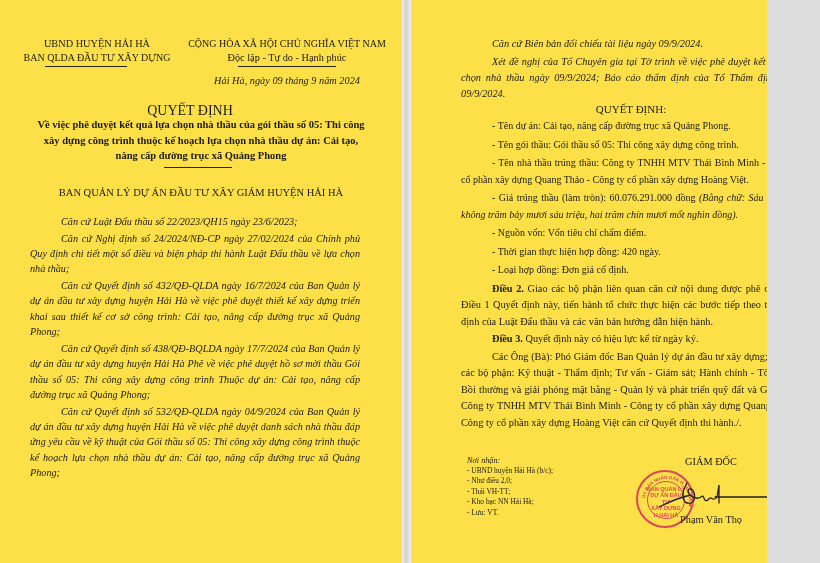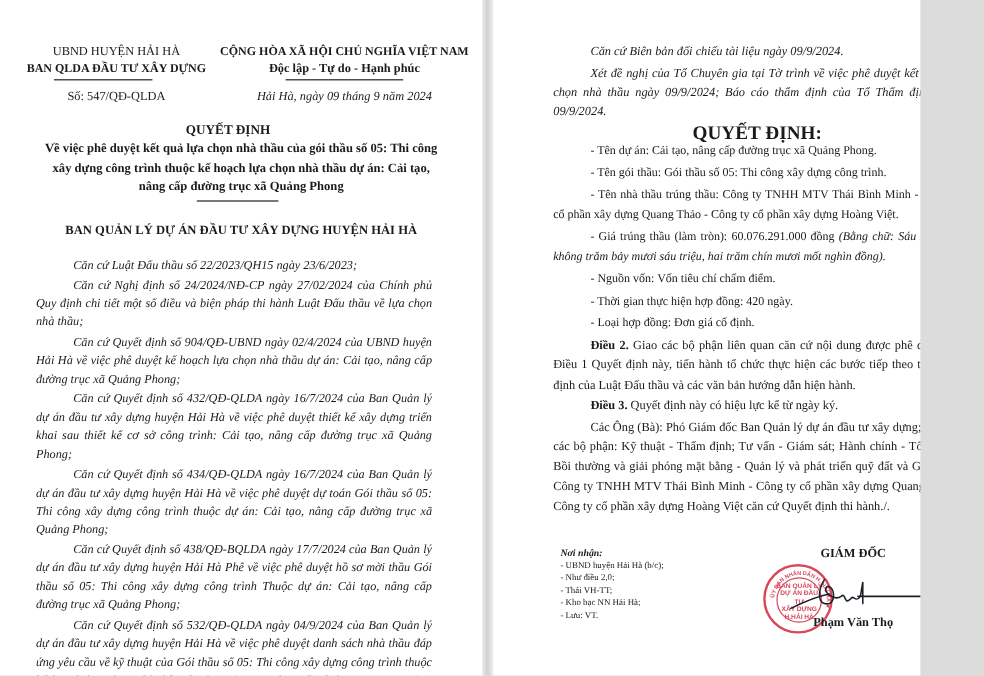--- a/index.html
+++ b/index.html
@@ -5,33 +5,33 @@
   html, body { margin: 0; padding: 0; }
   body {
     width: 820px; height: 563px; overflow: hidden;
     background: #dcdcdc;
     font-family: "Liberation Serif", "DejaVu Serif", serif;
     color: #1a1a1a;
     position: relative;
   }
   .page {
     position: absolute; top: 0; height: 563px;
-    background: #ffffff;
+    background: #fde047;
     overflow: hidden;
     box-sizing: border-box;
   }
   .page-left { left: 0; width: 402px; }
   .page-right { left: 411px; width: 356px; }
   .gutter {
     position: absolute; left: 402px; top: 0; width: 9px; height: 563px;
     background: linear-gradient(to right, #ececec, #d2d2d2 40%, #d8d8d8 60%, #efefef);
   }
   .abs { position: absolute; }
   .center { text-align: center; }
-  .b { font-weight: bold; }
+  .b { font-weight: normal; }
   .i { font-style: italic; }
   .hdr { font-size: 10.3px; line-height: 14px; white-space: nowrap; }
   .uline { position: absolute; height: 1px; background: #222; }
   .para {
     font-size: 10.2px; line-height: 15.4px; text-align: justify;
     text-indent: 31px; margin: 0 0 1.2px 0;
   }
   .body-right .para { font-size: 10.3px; line-height: 16.4px; }
   .item { text-indent: 31px; font-size: 10px; line-height: 16.4px; margin: 0 0 2.2px 0; text-align: justify; }
   .title-block { font-size: 10.5px; line-height: 15.6px; font-weight: bold; }
@@ -54,50 +54,47 @@
 <div class="page page-left">
 
   <div class="abs hdr center" style="left:22px; top:37px; width:150px;">UBND HUYỆN HẢI HÀ</div>
   <div class="abs hdr center b" style="left:12px; top:51px; width:170px; font-size:10px;">BAN QLDA ĐẦU TƯ XÂY DỰNG</div>
   <div class="uline" style="left:45px; top:66px; width:82px;"></div>
 
   <div class="abs hdr center b" style="left:173px; top:37px; width:228px; font-size:10px;">CỘNG HÒA XÃ HỘI CHỦ NGHĨA VIỆT NAM</div>
   <div class="abs hdr center b" style="left:173px; top:51px; width:228px;">Độc lập - Tự do - Hạnh phúc</div>
   <div class="uline" style="left:238px; top:66px; width:98px;"></div>
 
-  <div class="abs hdr center" style="left:22px; top:74px; width:150px;">Số:  547/QĐ-QLDA</div>
   <div class="abs hdr center i" style="left:173px; top:74px; width:228px;">Hải Hà, ngày  09  tháng  9  năm 2024</div>
 
-  <div class="abs center b" style="left:0; top:103px; width:380px; font-size:11px;">QUYẾT ĐỊNH</div>
+  <div class="abs center b" style="left:0; top:103px; width:380px; font-size:14px;">QUYẾT ĐỊNH</div>
   <div class="abs center title-block" style="left:36px; top:117px; width:330px;">Về việc phê duyệt kết quả lựa chọn nhà thầu của gói thầu số 05: Thi công xây dựng công trình thuộc kế hoạch lựa chọn nhà thầu dự án: Cải tạo, nâng cấp đường trục xã Quảng Phong</div>
   <div class="uline" style="left:164px; top:167px; width:68px;"></div>
 
-  <div class="abs center b" style="left:0; top:187px; width:402px; font-size:10.5px;">BAN QUẢN LÝ DỰ ÁN ĐẦU TƯ XÂY DỰNG HUYỆN HẢI HÀ</div>
+  <div class="abs center b" style="left:0; top:187px; width:402px; font-size:10.5px;">BAN QUẢN LÝ DỰ ÁN ĐẦU TƯ XÂY GIÁM HUYỆN HẢI HÀ</div>
 
   <div class="abs i" style="left:30px; top:214px; width:330px;">
     <p class="para">Căn cứ Luật Đấu thầu số 22/2023/QH15 ngày 23/6/2023;</p>
     <p class="para">Căn cứ Nghị định số 24/2024/NĐ-CP ngày 27/02/2024 của Chính phủ Quy định chi tiết một số điều và biện pháp thi hành Luật Đấu thầu về lựa chọn nhà thầu;</p>
-    <p class="para">Căn cứ Quyết định số 904/QĐ-UBND ngày 02/4/2024 của UBND huyện Hải Hà về việc phê duyệt kế hoạch lựa chọn nhà thầu dự án: Cải tạo, nâng cấp đường trục xã Quảng Phong;</p>
     <p class="para">Căn cứ Quyết định số 432/QĐ-QLDA ngày 16/7/2024 của Ban Quản lý dự án đầu tư xây dựng huyện Hải Hà về việc phê duyệt thiết kế xây dựng triển khai sau thiết kế cơ sở công trình: Cải tạo, nâng cấp đường trục xã Quảng Phong;</p>
-    <p class="para">Căn cứ Quyết định số 434/QĐ-QLDA ngày 16/7/2024 của Ban Quản lý dự án đầu tư xây dựng huyện Hải Hà về việc phê duyệt dự toán Gói thầu số 05: Thi công xây dựng công trình thuộc dự án: Cải tạo, nâng cấp đường trục xã Quảng Phong;</p>
     <p class="para">Căn cứ Quyết định số 438/QĐ-BQLDA ngày 17/7/2024 của Ban Quản lý dự án đầu tư xây dựng huyện Hải Hà Phê về việc phê duyệt hồ sơ mời thầu Gói thầu số 05: Thi công xây dựng công trình Thuộc dự án: Cải tạo, nâng cấp đường trục xã Quảng Phong;</p>
     <p class="para">Căn cứ Quyết định số 532/QĐ-QLDA ngày 04/9/2024 của Ban Quản lý dự án đầu tư xây dựng huyện Hải Hà về việc phê duyệt danh sách nhà thầu đáp ứng yêu cầu về kỹ thuật của Gói thầu số 05: Thi công xây dựng công trình thuộc kế hoạch lựa chọn nhà thầu dự án: Cải tạo, nâng cấp đường trục xã Quảng Phong;</p>
   </div>
 </div>
 
 <div class="gutter"></div>
 
 <div class="page page-right">
 
   <div class="abs body-right i" style="left:50px; top:36px; width:340px;">
     <p class="para">Căn cứ Biên bản đối chiếu tài liệu ngày 09/9/2024.</p>
     <p class="para">Xét đề nghị của Tổ Chuyên gia tại Tờ trình về việc phê duyệt kết quả lựa chọn nhà thầu ngày 09/9/2024; Báo cáo thẩm định của Tổ Thẩm định ngày 09/9/2024.</p>
   </div>
 
-  <div class="abs center b" style="left:50px; top:103px; width:340px; font-size:16px;">QUYẾT ĐỊNH:</div>
+  <div class="abs center b" style="left:50px; top:103px; width:340px; font-size:11px;">QUYẾT ĐỊNH:</div>
 
   <div class="abs body-right" style="left:50px; top:118px; width:340px;">
     <p class="item">- Tên dự án: Cải tạo, nâng cấp đường trục xã Quảng Phong.</p>
     <p class="item">- Tên gói thầu: Gói thầu số 05: Thi công xây dựng công trình.</p>
     <p class="item">- Tên nhà thầu trúng thầu: Công ty TNHH MTV Thái Bình Minh - Công ty cổ phần xây dựng Quang Thảo - Công ty cổ phần xây dựng Hoàng Việt.</p>
     <p class="item"><span>- Giá trúng thầu (làm tròn): 60.076.291.000 đồng </span><i>(Bằng chữ: Sáu mươi tỷ, không trăm bảy mươi sáu triệu, hai trăm chín mươi mốt nghìn đồng).</i></p>
     <p class="item">- Nguồn vốn: Vốn tiêu chí chấm điểm.</p>
     <p class="item">- Thời gian thực hiện hợp đồng: 420 ngày.</p>
     <p class="item">- Loại hợp đồng: Đơn giá cố định.</p>
     <p class="para"><b>Điều 2.</b><span> Giao các bộ phận liên quan căn cứ nội dung được phê duyệt tại Điều 1 Quyết định này, tiến hành tổ chức thực hiện các bước tiếp theo theo quy định của Luật Đấu thầu và các văn bản hướng dẫn hiện hành.</span></p>

